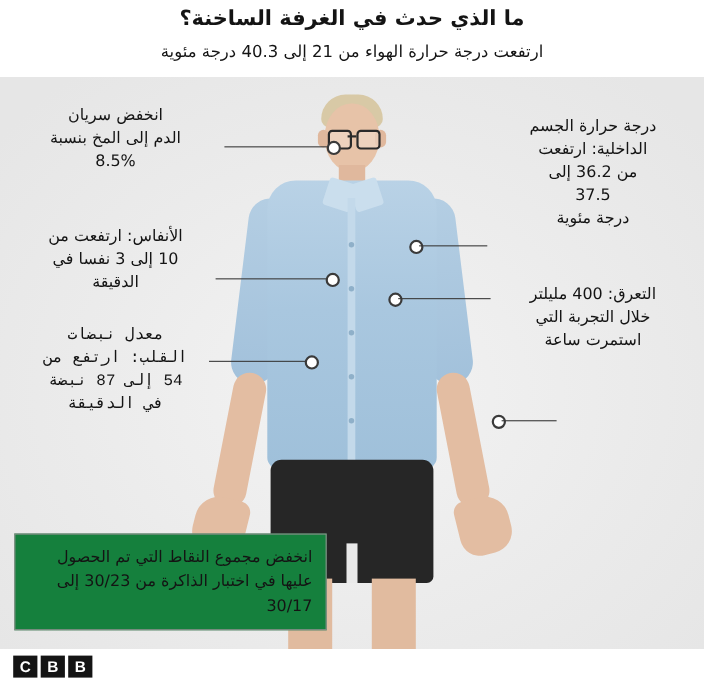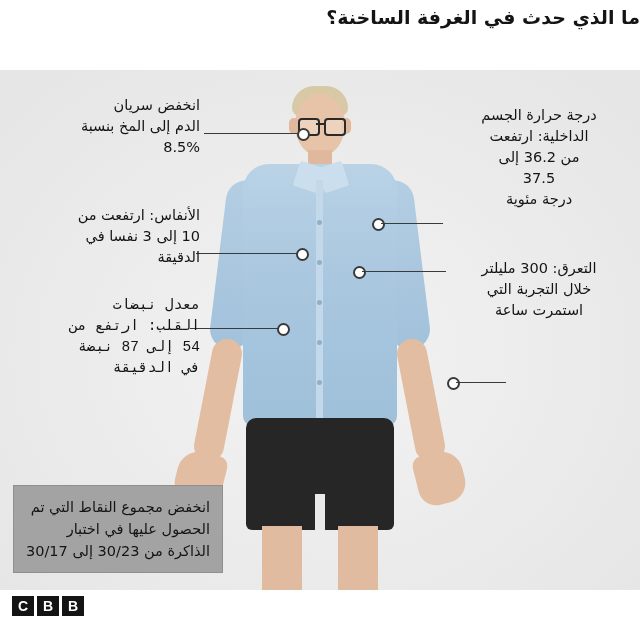--- a/index.html
+++ b/index.html
@@ -15,21 +15,21 @@
     font-family: "DejaVu Sans", "Liberation Sans", sans-serif;
     overflow: hidden;
   }
 
   
   .title {
     position: absolute;
     top: 4px;
     left: 0;
     width: 640px;
-    text-align: right;
+    text-align: center;
     font-size: 19px;
     font-weight: bold;
     color: #141414;
     direction: rtl;
     line-height: 26px;
   }
   .subtitle {
     position: absolute;
     top: 36px;
     left: 0;
@@ -155,43 +155,43 @@
 
   
   .ann {
     position: absolute;
     font-size: 14.5px;
     line-height: 21px;
     color: #141414;
     direction: rtl;
     white-space: pre-line;
   }
-  .ann.right { text-align: right; }
+  .ann.right { text-align: center; }
   .ann.left  { text-align: center; }
 
   .dot {
     position: absolute;
     width: 9px; height: 9px;
     background: #ffffff;
     border: 2px solid #3a3a3a;
     border-radius: 50%;
   }
   .lead {
     position: absolute;
     height: 0;
     border-top: 1.5px solid #3a3a3a;
   }
 
   
   .callout {
     position: absolute;
     left: 13px;
     top: 485px;
-    width: 210px;
-    background: #a3a3a3;
+    width: 284px;
+    background: #15803d;
     border: 1px solid #8f8f8f;
     padding: 10px 12px;
     box-sizing: border-box;
     font-size: 14.5px;
     line-height: 22px;
     color: #141414;
     direction: rtl;
     text-align: right;
   }
 
@@ -215,20 +215,21 @@
     text-align: center;
     direction: ltr;
   }
 </style>
 </head>
 <body>
 
 <div id="page">
 
   <div class="title">ما الذي حدث في الغرفة الساخنة؟</div>
+  <div class="subtitle">ارتفعت درجة حرارة الهواء من 21 إلى 40.3 درجة مئوية</div>
 
   <div class="photo-wrap">
     <div class="photo-bg"></div>
 
     <div class="figure">
       <div class="hair"></div>
       <div class="head"></div>
       <div class="ear-l"></div>
       <div class="ear-r"></div>
       <div class="glasses-l"></div>
@@ -287,21 +288,21 @@
 القلب: ارتفع من
 54 إلى 87 نبضة
 في الدقيقة</div>
 
   <div class="ann left" style="left:444px; top:105px; width:190px;">درجة حرارة الجسم
 الداخلية: ارتفعت
 من 36.2 إلى
 37.5
 درجة مئوية</div>
 
-  <div class="ann left" style="left:444px; top:258px; width:190px;">التعرق: 300 مليلتر
+  <div class="ann left" style="left:444px; top:258px; width:190px;">التعرق: 400 مليلتر
 خلال التجربة التي
 استمرت ساعة</div>
 
 
   <div class="callout">انخفض مجموع النقاط التي
 تم الحصول عليها في اختبار
 الذاكرة من 30/23 إلى 30/17</div>
 
   <div class="bbc">
     <span>B</span>

